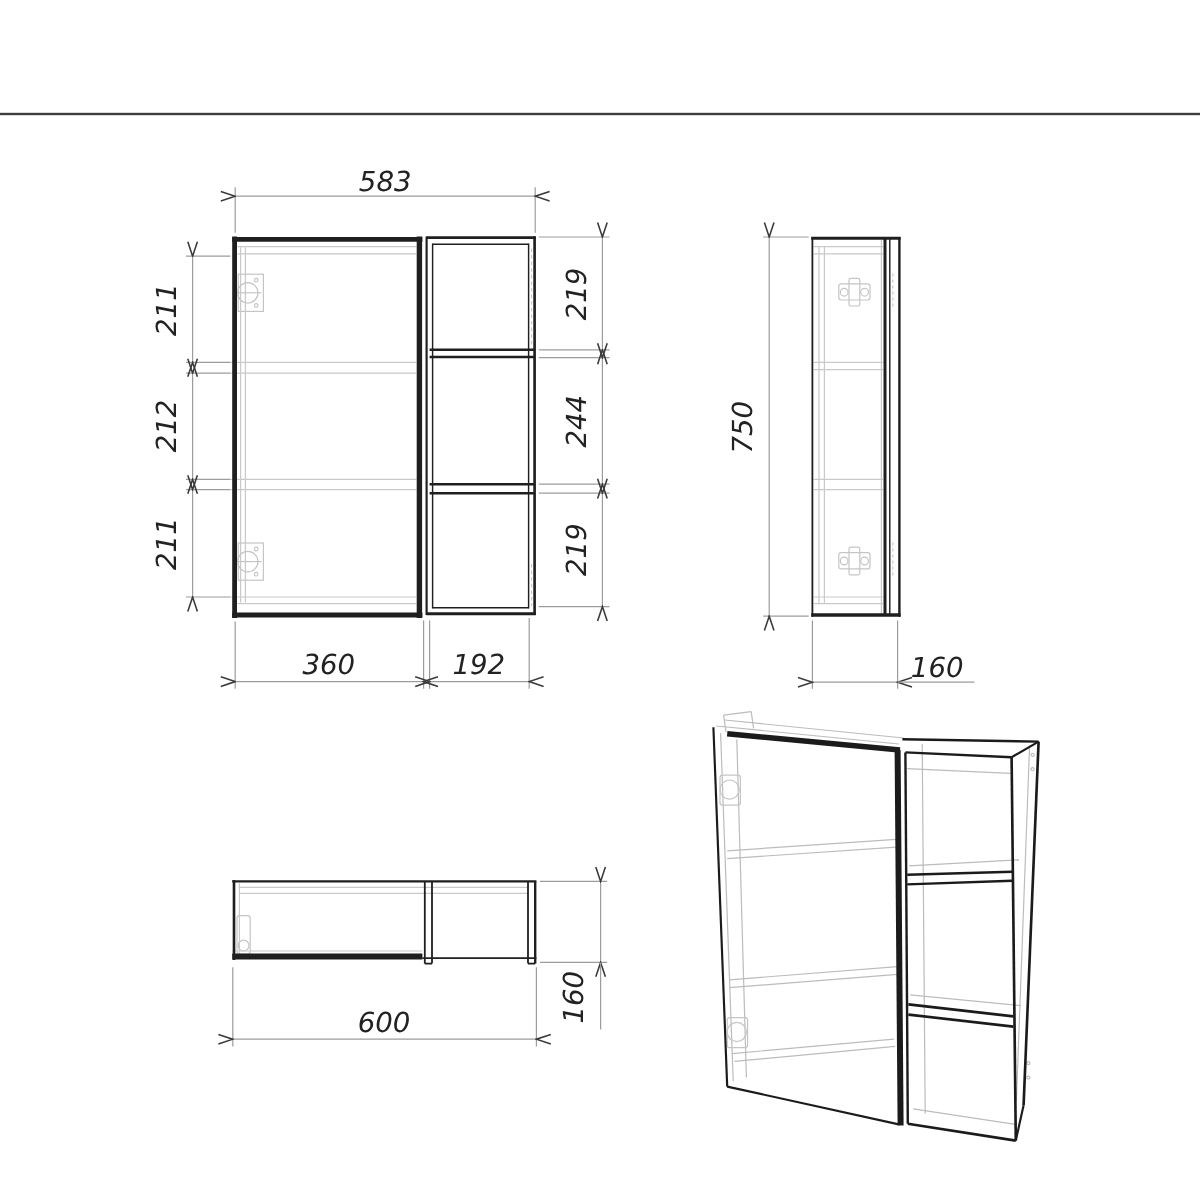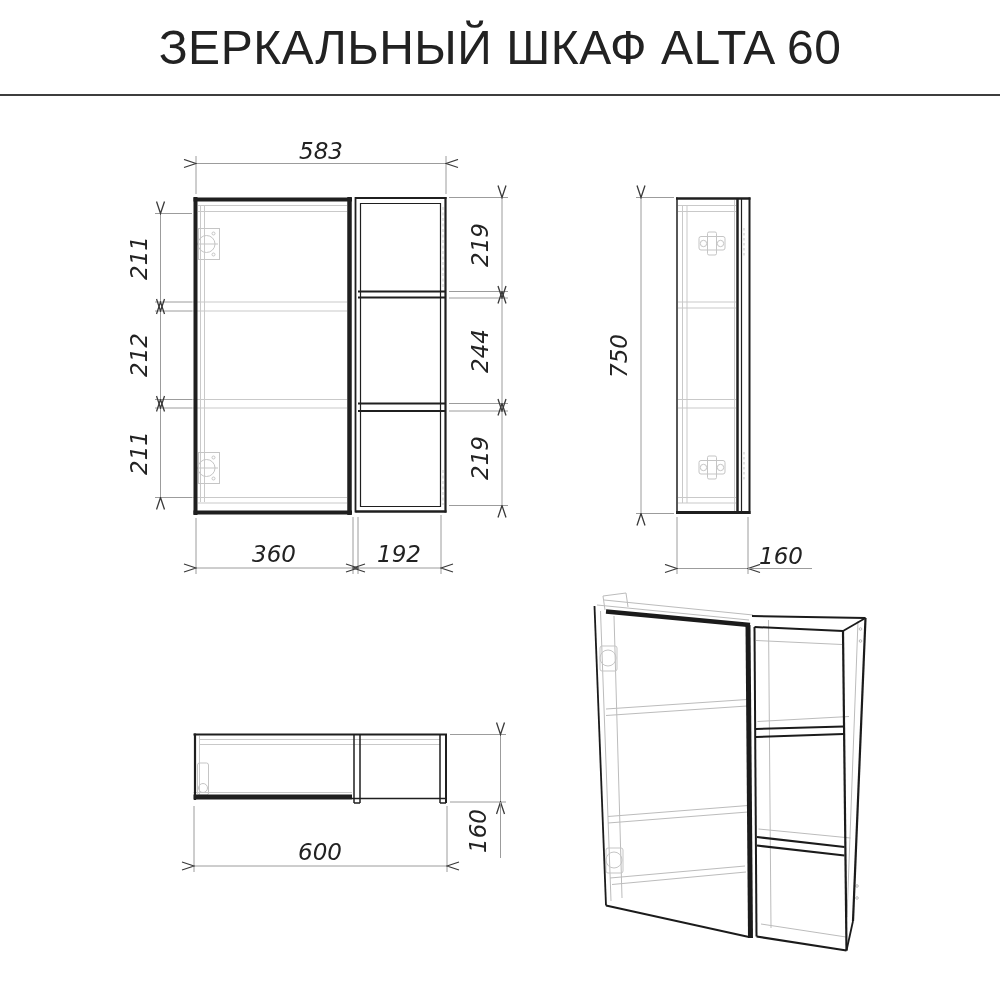--- a/index.html
+++ b/index.html
@@ -15,21 +15,20 @@
   .dl{stroke:#9c9c9c;stroke-width:1;fill:none;}
   .dimtxt{font-family:"DejaVu Sans", sans-serif;font-style:italic;font-size:23px;fill:#222;}
   .iso-lt{stroke:#bcbcbc;stroke-width:1;fill:none;}
   .iso-dk{stroke:#1b1b1b;fill:none;}
 </style>
 </head>
 <body>
 
 <div class="stage">
 
-  <div class="title">ЗЕРКАЛЬНЫЙ ШКАФ ALTA 60</div>
   <div class="rule"></div>
 
   <svg width="1000" height="1000" viewBox="0 0 1000 1000">
     <defs>
       <marker id="arr" viewBox="0 0 14 10" refX="1" refY="5" markerWidth="14" markerHeight="10" orient="auto-start-reverse" markerUnits="userSpaceOnUse">
         <path d="M13,1 L1,5 L13,9" fill="none" stroke="#3a3a3a" stroke-width="1.3"></path>
       </marker>
     </defs>
 
     <g>

